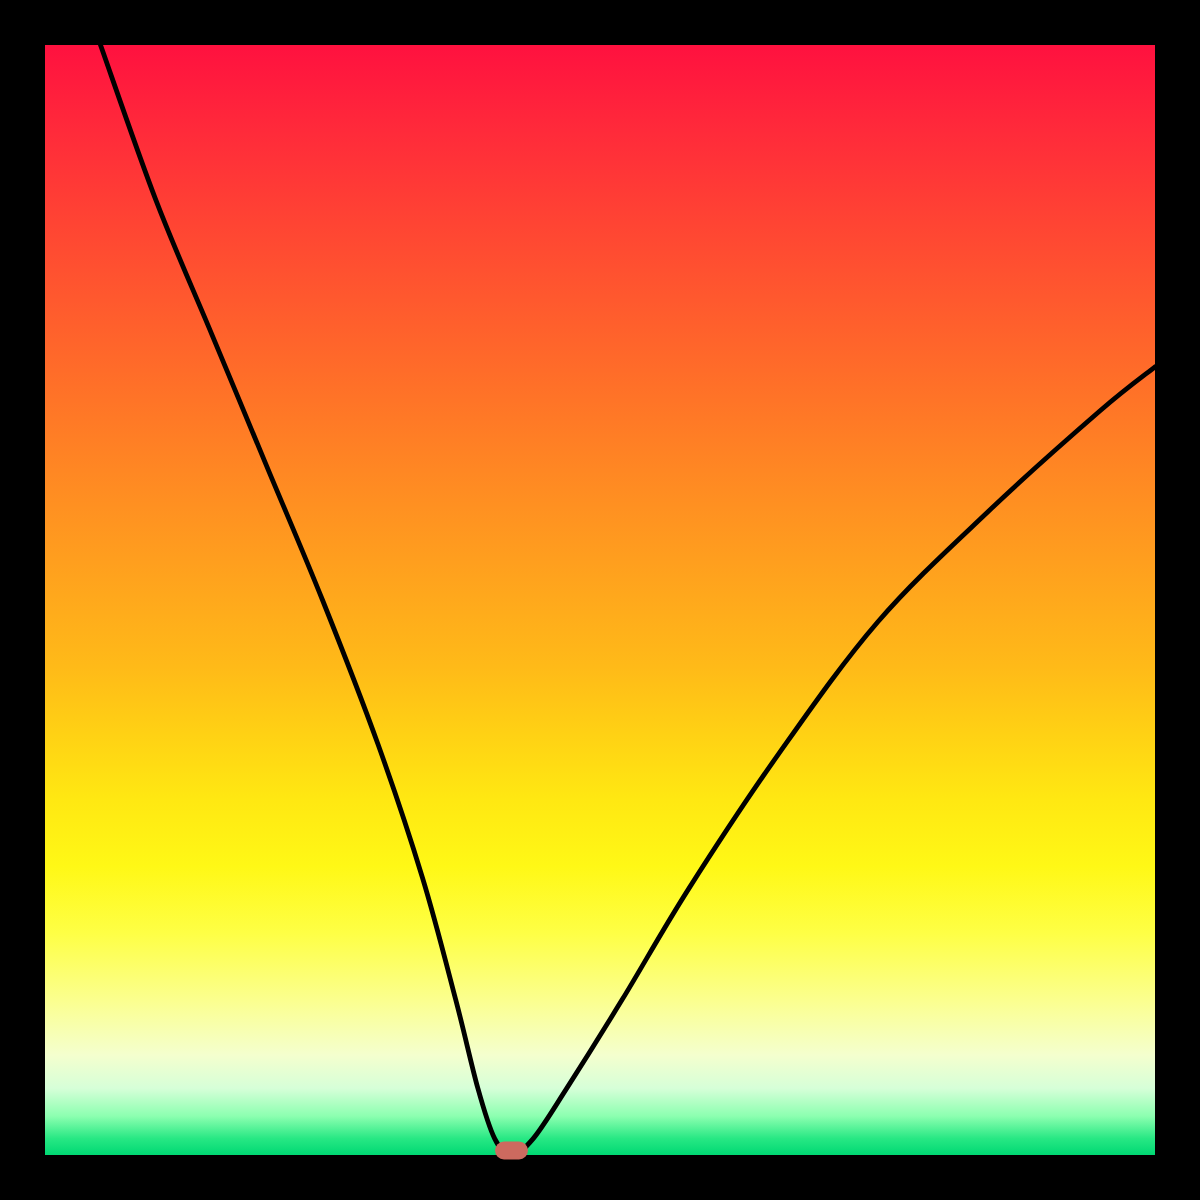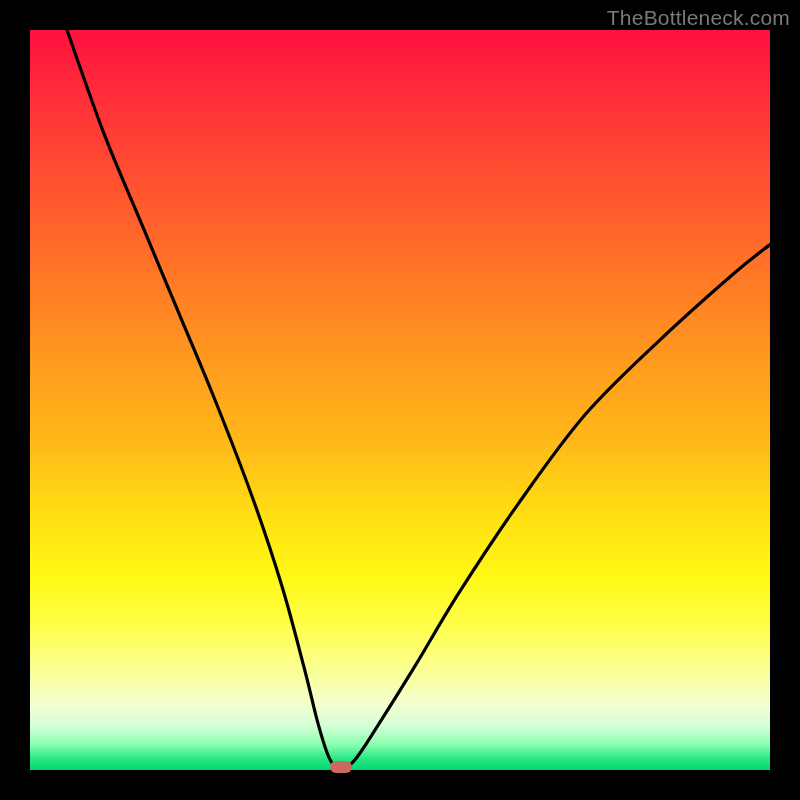--- a/index.html
+++ b/index.html
@@ -70,20 +70,19 @@
     height: 12px;
     border-radius: 6px;
     background: #cc6a5f;
     transform: translate(-50%, -50%);
   }
 </style>
 </head>
 <body>
 
 <div class="frame">
-  <div class="watermark">TheBottleneck.com</div>
   <div class="plot">
     <svg class="curve" viewBox="0 0 740 740" preserveAspectRatio="none">
       <path id="curve-path" fill="none" stroke="#000000" stroke-width="3.2" stroke-linecap="round" d="M 37.00 0.00 C 43.17 17.27, 61.67 71.53, 74.00 103.60 C 86.33 135.67, 98.67 162.80, 111.00 192.40 C 123.33 222.00, 135.67 251.60, 148.00 281.20 C 160.33 310.80, 172.67 339.17, 185.00 370.00 C 197.33 400.83, 210.90 435.37, 222.00 466.20 C 233.10 497.03, 242.97 526.63, 251.60 555.00 C 260.23 583.37, 267.63 612.97, 273.80 636.40 C 279.97 659.83, 284.28 680.18, 288.60 695.60 C 292.92 711.02, 296.00 721.50, 299.70 728.90 C 303.40 736.30, 306.48 740.00, 310.80 740.00 C 315.12 740.00, 319.43 736.30, 325.60 728.90 C 331.77 721.50, 337.93 711.02, 347.80 695.60 C 357.67 680.18, 371.23 658.60, 384.80 636.40 C 398.37 614.20, 411.93 589.53, 429.20 562.40 C 446.47 535.27, 467.43 503.20, 488.40 473.60 C 509.37 444.00, 531.57 411.93, 555.00 384.80 C 578.43 357.67, 604.33 334.23, 629.00 310.80 C 653.67 287.37, 684.50 260.23, 703.00 244.20 C 721.50 228.17, 733.83 219.53, 740.00 214.60"></path>
     </svg>
     <div class="min-marker" id="min-marker" style="left: 310.8px; top: 737px; background: rgb(204, 106, 95);"></div>
   </div>
 </div>
 
 </body></html>

